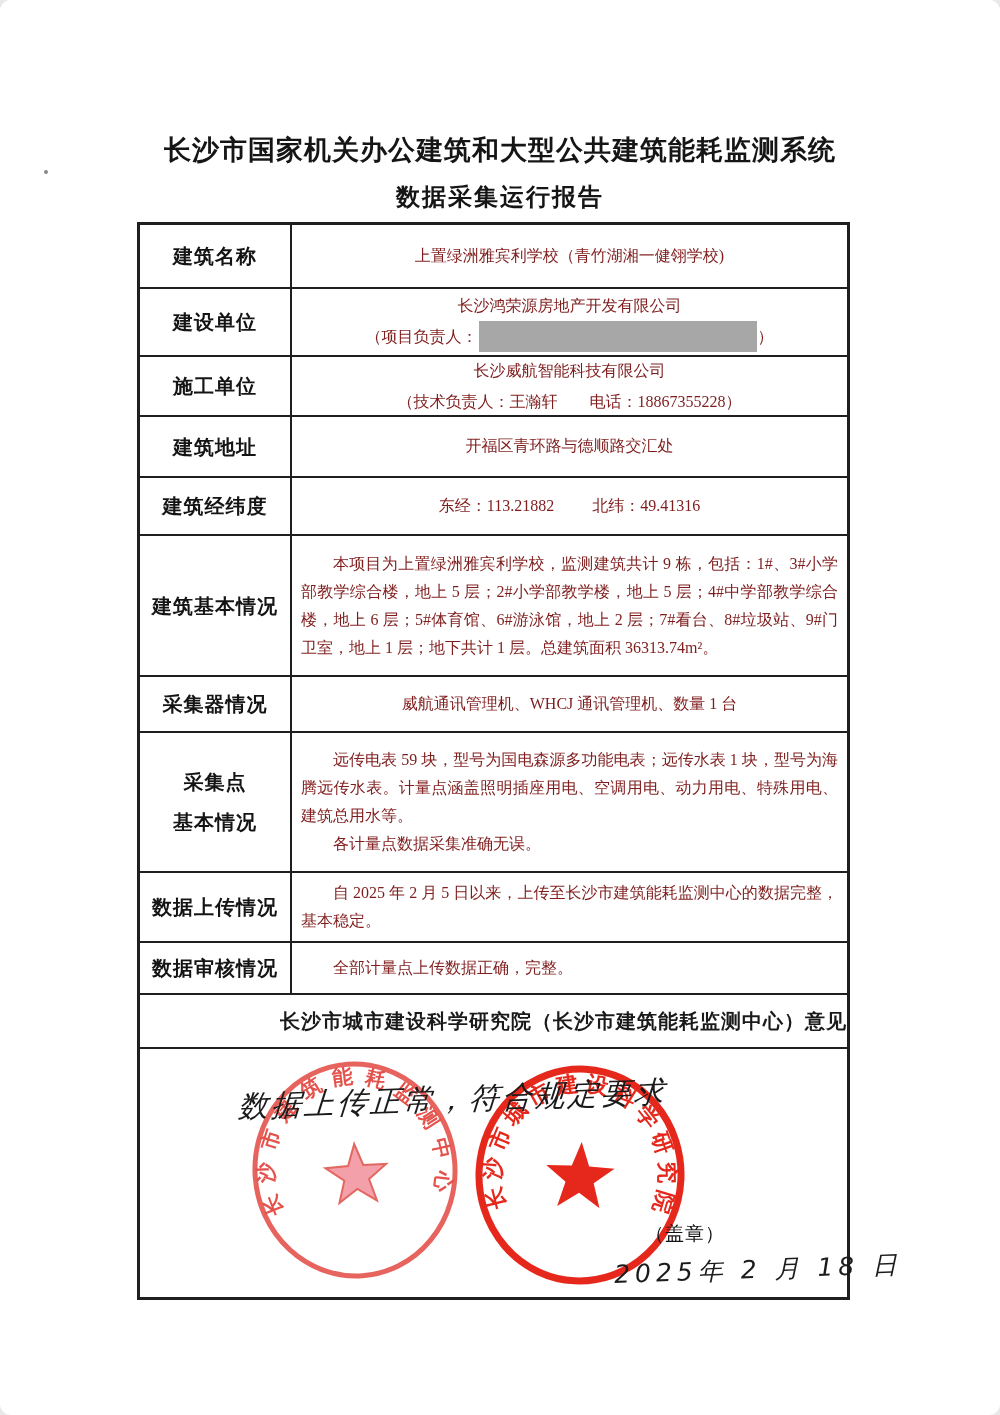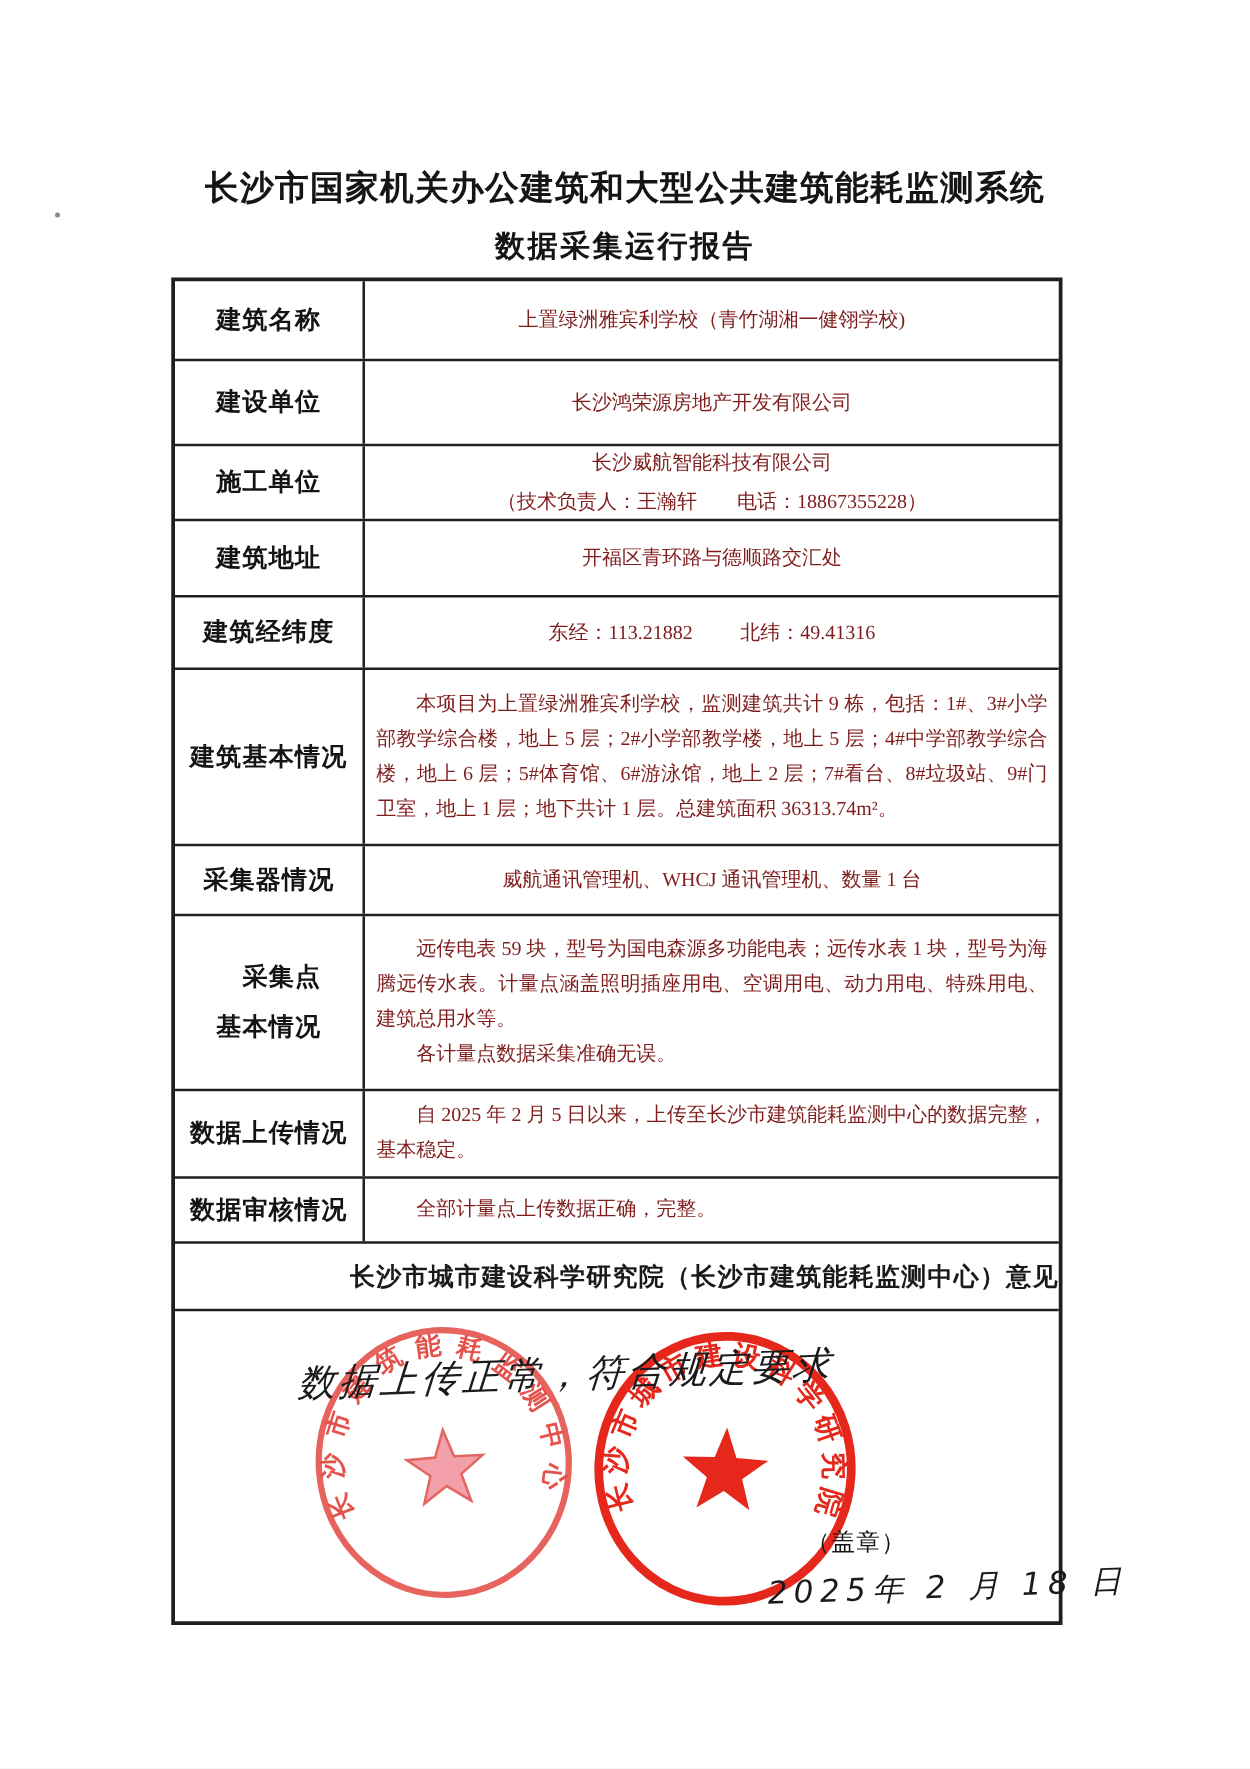--- a/index.html
+++ b/index.html
@@ -1,19 +1,19 @@
 <!DOCTYPE html>
 <html><head>
 <meta charset="utf-8">
 <style>
   html,body { margin:0; padding:0; background:#e9e9e9; }
   .page {
     position:relative; width:1000px; height:1415px; margin:0 auto;
     background:#ffffff; overflow:hidden;
-    font-family:"Liberation Serif","DejaVu Serif",serif; color:#1a1a1a;
+    font-family:"Liberation Serif","DejaVu Serif",serif; color:#1a1a1a;border-radius:11px;
   }
   .speck { position:absolute; left:44px; top:170px; width:4px; height:4px;
     background:#555; border-radius:50%; opacity:.7; }
 
   .title1 {
     position:absolute; top:132px; left:0; width:1000px; text-align:center;
     font-family:"Liberation Sans","DejaVu Sans",sans-serif;
     font-size:27px; font-weight:bold; letter-spacing:1px; color:#151515;
   }
   .title2 {
@@ -24,21 +24,21 @@
 
   .report-table {
     position:absolute; left:137px; top:222px; width:713px;
     border:3px solid #1f1f1f; box-sizing:border-box; background:#fff;
   }
   .trow { display:flex; border-bottom:2px solid #1f1f1f; box-sizing:border-box; }
   .trow:last-child { border-bottom:none; }
   .cell-label {
     width:152px; flex:0 0 152px; border-right:2px solid #1f1f1f; box-sizing:border-box;
     display:flex; align-items:center; justify-content:center;
-    font-weight:bold; font-size:20px; letter-spacing:1px; text-align:right;
+    font-weight:bold; font-size:20px; letter-spacing:1px; text-align:center;
     white-space:pre-line; line-height:2.0; color:#141414;
   }
   .cell-value {
     flex:1; box-sizing:border-box; font-size:16px; color:#7f1d1d;
     display:flex; flex-direction:column; justify-content:center;
   }
   .v-center { align-items:center; text-align:center; }
   .para { text-align:justify; padding:4px 9px; line-height:28px; }
   .para p { margin:0; text-indent:2em; }
   .h64 { height:64px; } .h66 { height:68px; } .h60 { height:60px; }
@@ -95,20 +95,23 @@
 
     <div class="trow h64">
       <div class="cell-label">建筑名称</div>
       <div class="cell-value v-center">上置绿洲雅宾利学校（青竹湖湘一健翎学校)</div>
     </div>
 
     <div class="trow h66">
       <div class="cell-label">建设单位</div>
       <div class="cell-value two-line">
         <div class="l1">长沙鸿荣源房地产开发有限公司</div>
+        <div class="l2">
+          <span>（项目负责人：</span><span class="redaction"></span><span>）</span>
+        </div>
       </div>
     </div>
 
     <div class="trow h60">
       <div class="cell-label">施工单位</div>
       <div class="cell-value two-line">
         <div class="l1">长沙威航智能科技有限公司</div>
         <div class="l2">（技术负责人：王瀚轩　　电话：18867355228）</div>
       </div>
     </div>

